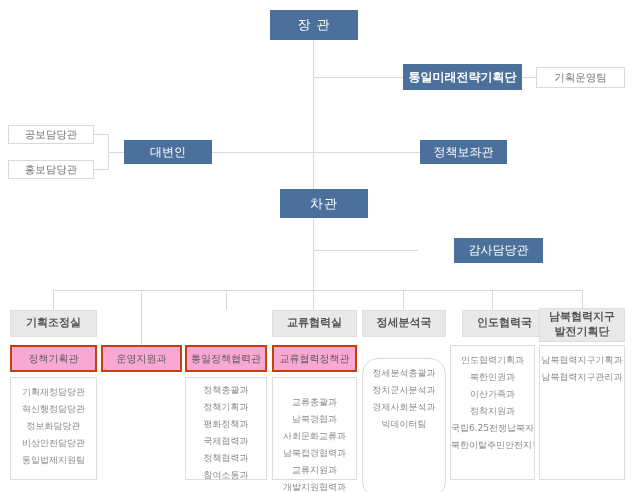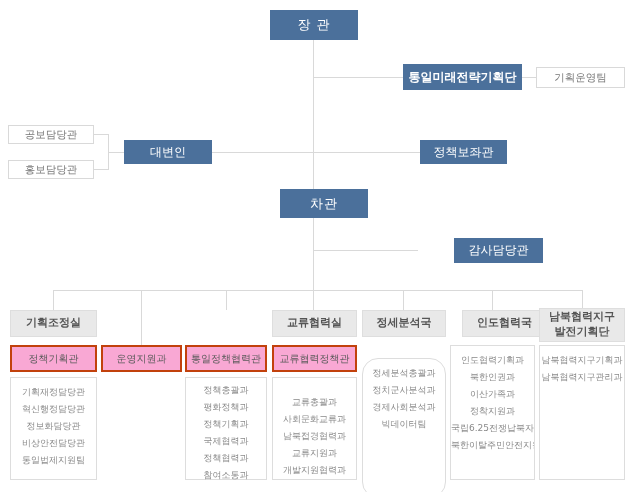--- a/index.html
+++ b/index.html
@@ -88,31 +88,32 @@
     <div class="item">정보화담당관</div>
     <div class="item">비상안전담당관</div>
     <div class="item">통일법제지원팀</div>
   </div>
 
   <div class="box subbox" style="left:101px;top:345px;width:81px;height:27px;">운영지원과</div>
 
   <div class="box subbox" style="left:185px;top:345px;width:82px;height:27px;">통일정책협력관</div>
   <div class="list" style="left:185px;top:377px;width:82px;height:103px;padding-top:4px;">
     <div class="item">정책총괄과</div>
+    <div class="item">정책기획과</div>
     <div class="item">평화정책과</div>
-    <div class="item">정책기획과</div>
     <div class="item">국제협력과</div>
     <div class="item">정책협력과</div>
     <div class="item">참여소통과</div>
   </div>
 
   <div class="box grayhdr" style="left:272px;top:310px;width:85px;height:27px;">교류협력실</div>
   <div class="box subbox" style="left:272px;top:345px;width:85px;height:27px;">교류협력정책관</div>
   <div class="list" style="left:272px;top:377px;width:85px;height:103px;padding-top:16px;">
     <div class="item">교류총괄과</div>
+    <div class="item">남북경협과</div>
     <div class="item">사회문화교류과</div>
     <div class="item">남북접경협력과</div>
     <div class="item">교류지원과</div>
     <div class="item">개발지원협력과</div>
   </div>
 
   <div class="box grayhdr" style="left:362px;top:310px;width:84px;height:27px;">정세분석국</div>
   <div class="list" style="left:362px;top:358px;width:84px;height:140px;border-radius:16px;">
     <div class="item">정세분석총괄과</div>
     <div class="item">정치군사분석과</div>

